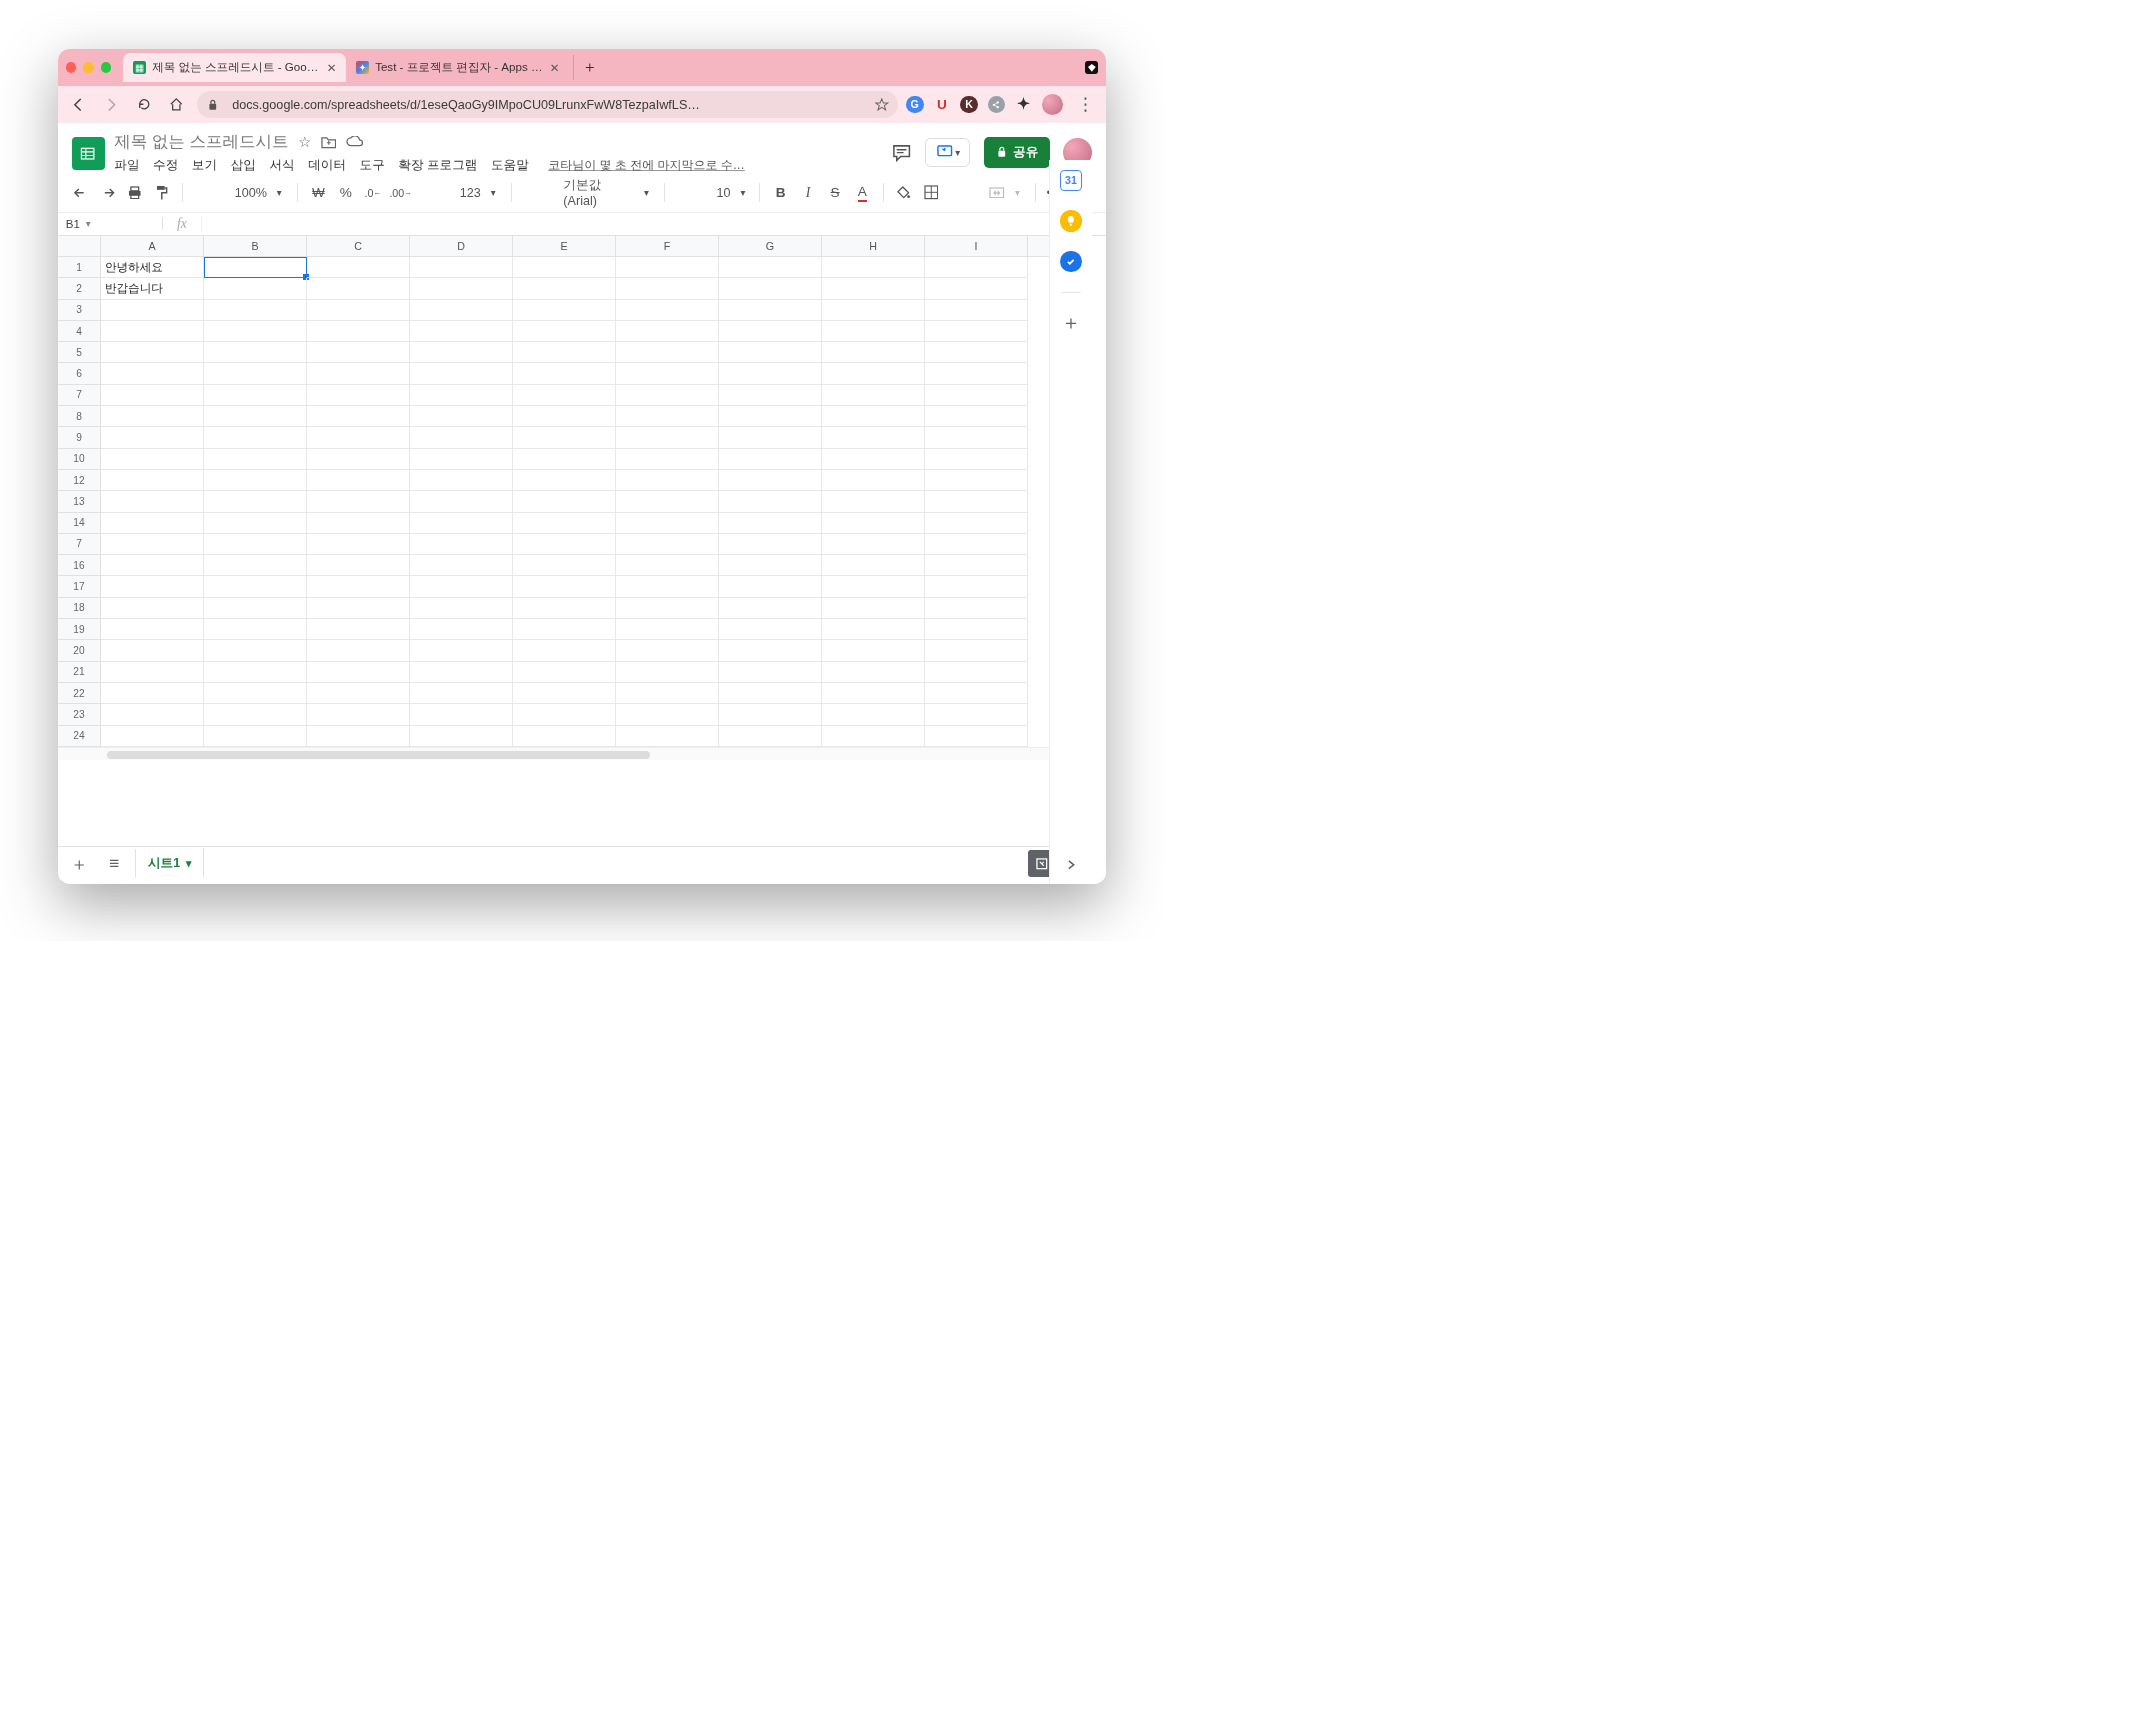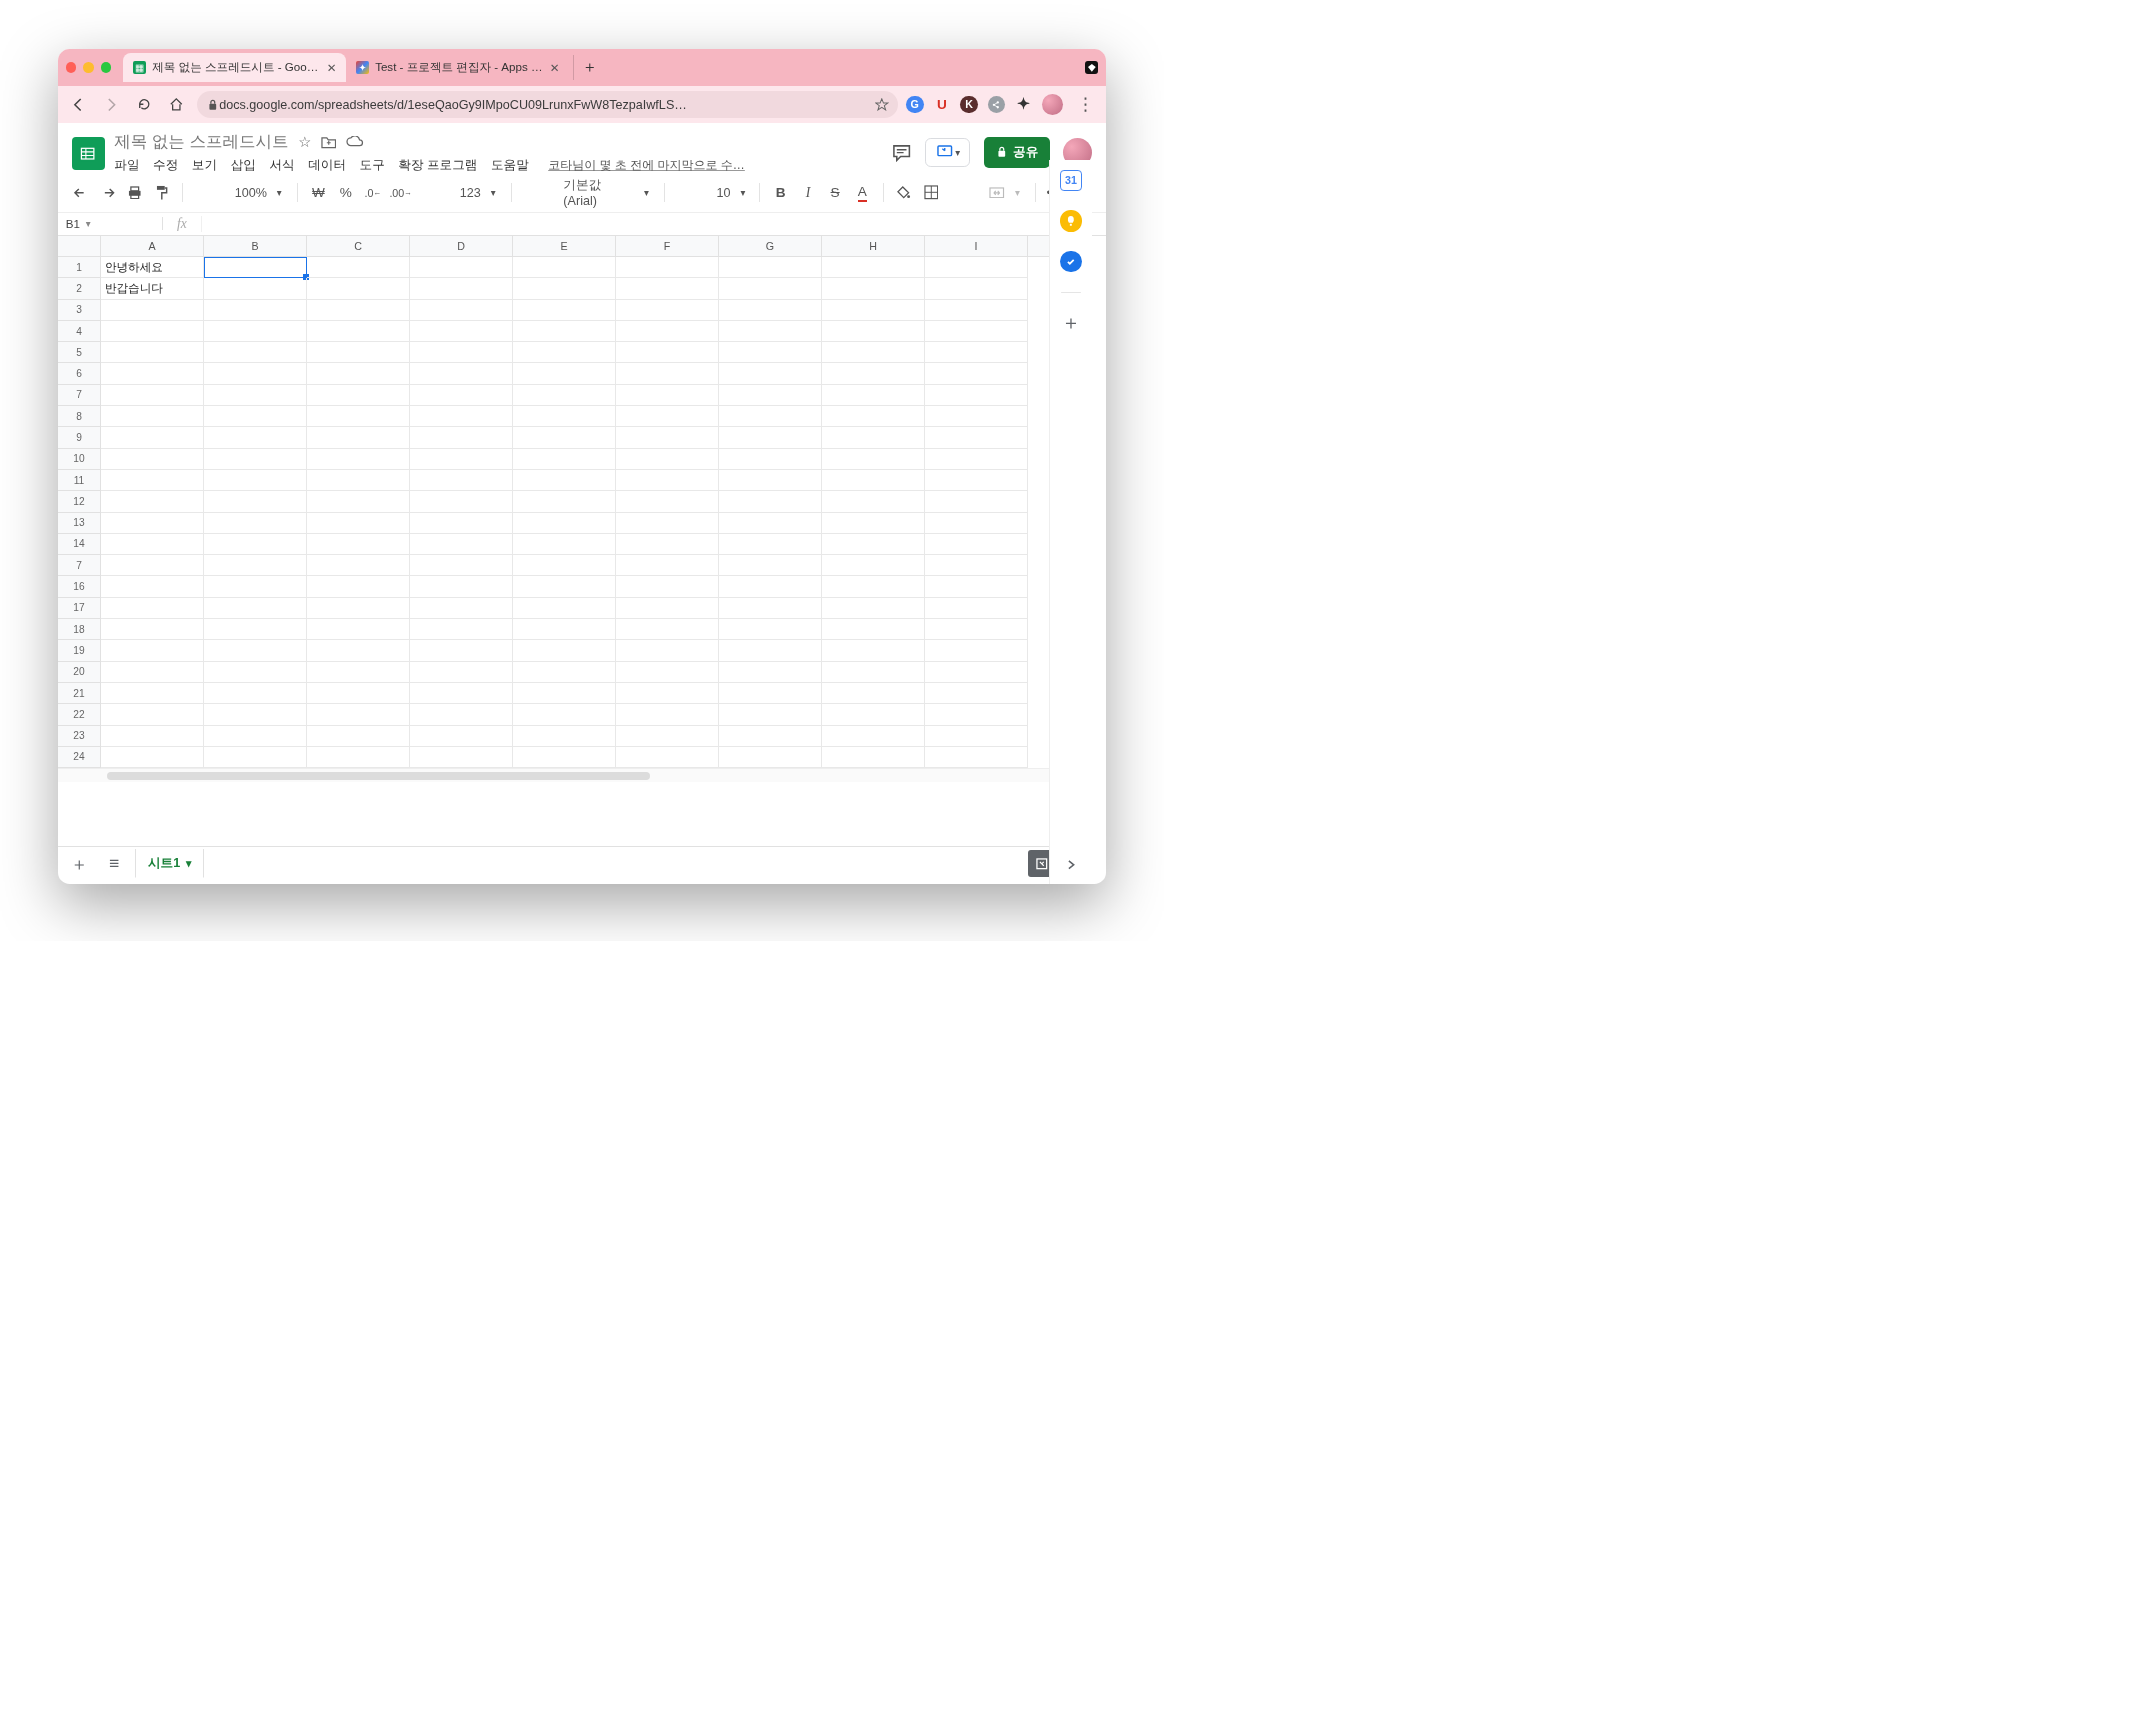--- a/index.html
+++ b/index.html
@@ -14,21 +14,21 @@
   .tab.active { background: #fde7ec; }
   .tab .favicon { width: 13.6px; height: 13.6px; border-radius: 1.9px; display:flex; align-items:center; justify-content:center; font-size:9.7px; color:#fff; }
   .tab .title { white-space: nowrap; overflow: hidden; text-overflow: ellipsis; flex: 1; }
   .tab .close { color: #555; font-size: 11.6px; }
   .newtab { width: 25px; height: 25px; display:flex; align-items:center; justify-content:center; color:#333; font-size:15.5px; margin-left:3.9px; border-left:1px solid rgba(0,0,0,0.15); padding-left:7.8px;}
   .tabbar .spacer { flex: 1; }
   .brave { width:13.6px; height:13.6px; background:#111; display:inline-flex; align-items:center; justify-content:center; border-radius:2.9px; }
   .brave svg { width:9.7px; height:9.7px; }
   .addrbar { height: 37px; background: #fde7ec; display:flex; align-items:center; padding: 0 7.8px; gap: 7.8px; }
   .navbtn { width:25px; height:25px; display:flex; align-items:center; justify-content:center; color:#5a5a5a; }
-  .omnibox { flex:1; height:27px; background:#f1d9de; border-radius:13.6px; display:flex; align-items:center; padding:0 9.7px; gap:1px; color:#3b3b3b; font-size:12.6px; overflow:hidden; }
+  .omnibox { flex:1; height:27px; background:#f1d9de; border-radius:13.6px; display:flex; align-items:center; padding:0 9.7px; gap:14px; color:#3b3b3b; font-size:12.6px; overflow:hidden; }
   .omnibox .url { white-space:nowrap; overflow:hidden; text-overflow:ellipsis; flex:1; }
   .exticons { display:flex; align-items:center; gap:9.7px; }
   .ext { width:17.5px; height:17.5px; border-radius:50%; display:flex; align-items:center; justify-content:center; font-size:10.7px; color:#fff; font-weight:700; }
   .menu3 { color:#555; font-size:17.5px; padding:0 3.9px; }
   
   .apphdr { padding: 7.8px 13.6px 0 13.6px; display:flex; align-items:center; gap:9.7px; }
   .logo { width:33px; height:33px; background:#0f9d58; border-radius:3.9px; display:flex; align-items:center; justify-content:center; margin-top:1.9px; }
   .logo svg { width:21.3px; height:21.3px; }
   .doccol { flex:1; }
   .docrow { display:flex; align-items:center; gap:9.7px; }
@@ -462,32 +462,20 @@
             <div class="cell"></div>
             <div class="cell"></div>
             <div class="cell"></div>
             <div class="cell"></div>
             <div class="cell"></div>
             <div class="cell"></div>
             <div class="cell"></div>
             <div class="cell"></div>
           </div>
           <div class="row">
-            <div class="rh">11</div>
-            <div class="cell"></div>
-            <div class="cell"></div>
-            <div class="cell"></div>
-            <div class="cell"></div>
-            <div class="cell"></div>
-            <div class="cell"></div>
-            <div class="cell"></div>
-            <div class="cell"></div>
-            <div class="cell"></div>
-          </div>
-          <div class="row">
             <div class="rh">12</div>
             <div class="cell"></div>
             <div class="cell"></div>
             <div class="cell"></div>
             <div class="cell"></div>
             <div class="cell"></div>
             <div class="cell"></div>
             <div class="cell"></div>
             <div class="cell"></div>
             <div class="cell"></div>

